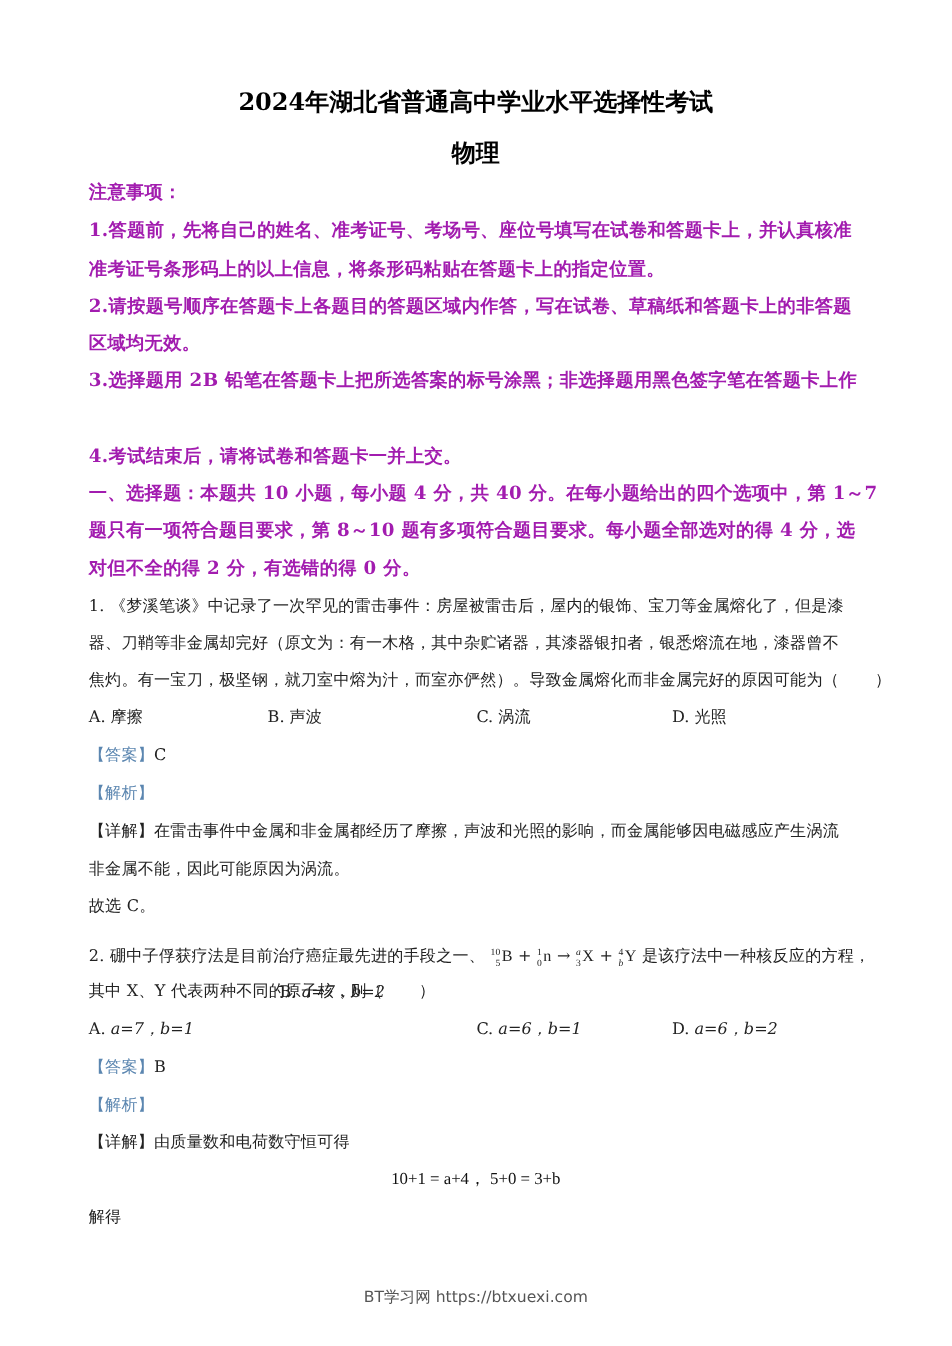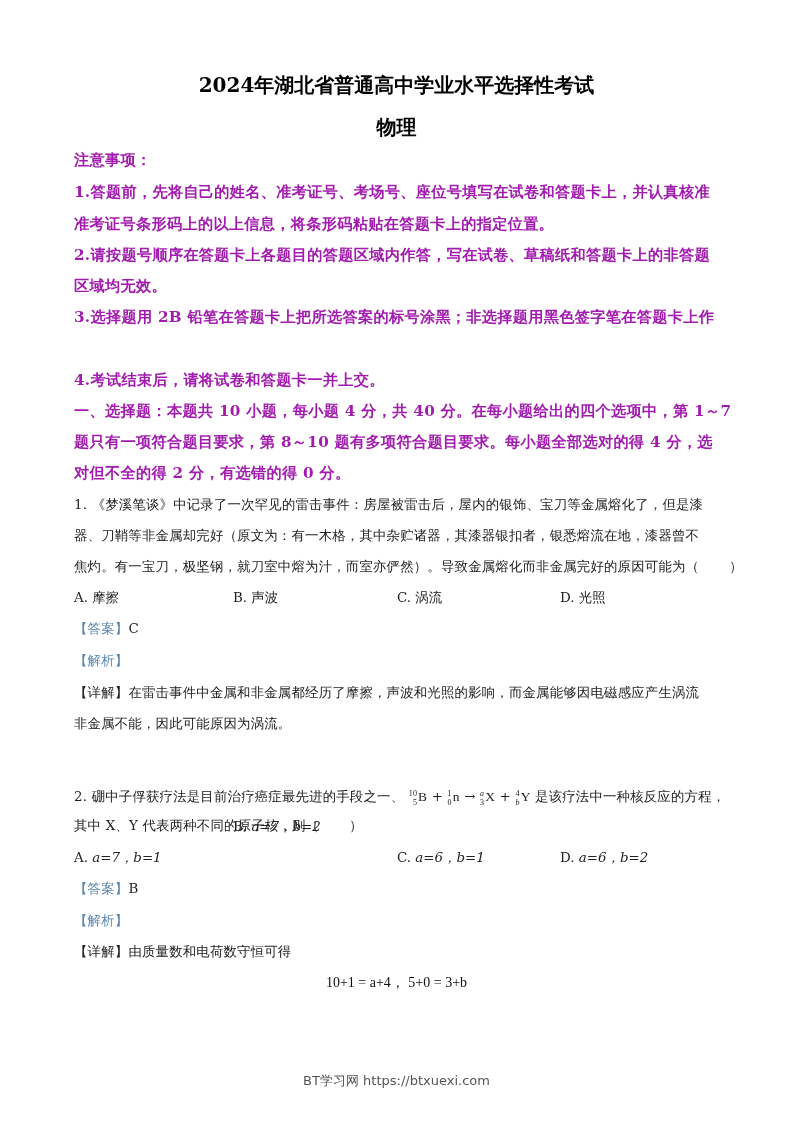--- a/index.html
+++ b/index.html
@@ -41,34 +41,35 @@
   <div class="line b" style="top:432px">题只有一项符合题目要求，第 8～10 题有多项符合题目要求。每小题全部选对的得 4 分，选</div>
   <div class="line b" style="top:463px">对但不全的得 2 分，有选错的得 0 分。</div>
 
   <div class="line n" style="top:496px">1. 《梦溪笔谈》中记录了一次罕见的雷击事件：房屋被雷击后，屋内的银饰、宝刀等金属熔化了，但是漆</div>
   <div class="line n" style="top:527px">器、刀鞘等非金属却完好（原文为：有一木格，其中杂贮诸器，其漆器银扣者，银悉熔流在地，漆器曾不</div>
   <div class="line n" style="top:558px">
     <span>焦灼。有一宝刀，极坚钢，就刀室中熔为汁，而室亦俨然）。导致金属熔化而非金属完好的原因可能为（</span><span class="paren-gap"></span><span>）</span>
   </div>
 
   <div class="opt" style="left:74px;top:589px">A.  摩擦</div>
-  <div class="opt" style="left:233px;top:589px">B.  声波</div>
+  <div class="opt" style="left:223px;top:589px">B.  声波</div>
   <div class="opt" style="left:397px;top:589px">C.  涡流</div>
   <div class="opt" style="left:560px;top:589px">D.  光照</div>
 
   <div class="line n" style="top:620px">
     <span class="label">【答案】</span><span>C</span>
   </div>
   <div class="line n" style="top:652px">
     <span class="label">【解析】</span>
   </div>
   <div class="line n" style="top:684px">
     <span>【详解】</span><span>在雷击事件中金属和非金属都经历了摩擦，声波和光照的影响，而金属能够因电磁感应产生涡流</span>
   </div>
   <div class="line n" style="top:715px">非金属不能，因此可能原因为涡流。</div>
+  <div class="line n" style="top:746px">故选 C。</div>
 
   <div class="line n" style="top:778px">
     <span>2. 硼中子俘获疗法是目前治疗癌症最先进的手段之一、</span>
     <span class="nuc"><span class="iso">
           <span>10</span>
           <span>5</span>
         </span><span>B</span></span>
     <span>+</span>
     <span class="nuc"><span class="iso">
           <span>1</span>
@@ -98,15 +99,16 @@
   <div class="line n" style="top:880px">
     <span class="label">【答案】</span><span>B</span>
   </div>
   <div class="line n" style="top:912px">
     <span class="label">【解析】</span>
   </div>
   <div class="line n" style="top:943px">
     <span>【详解】</span><span>由质量数和电荷数守恒可得</span>
   </div>
   <div class="eq" style="top:974px">10+1 = a+4， 5+0 = 3+b</div>
+  <div class="line n" style="top:1005px">解得</div>
 
   <div class="footer">BT学习网 https://btxuexi.com</div>
 </div>
 
 </body></html>

